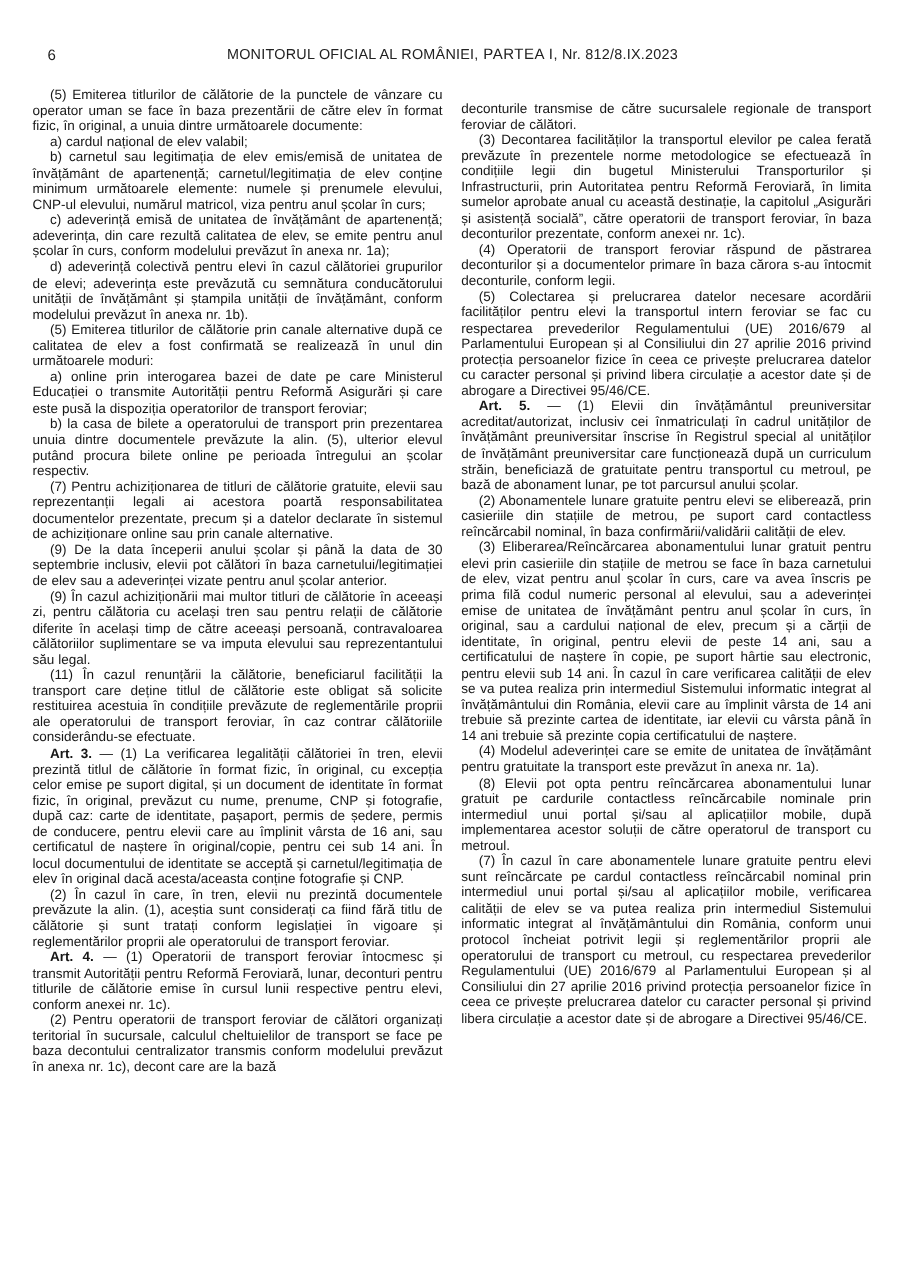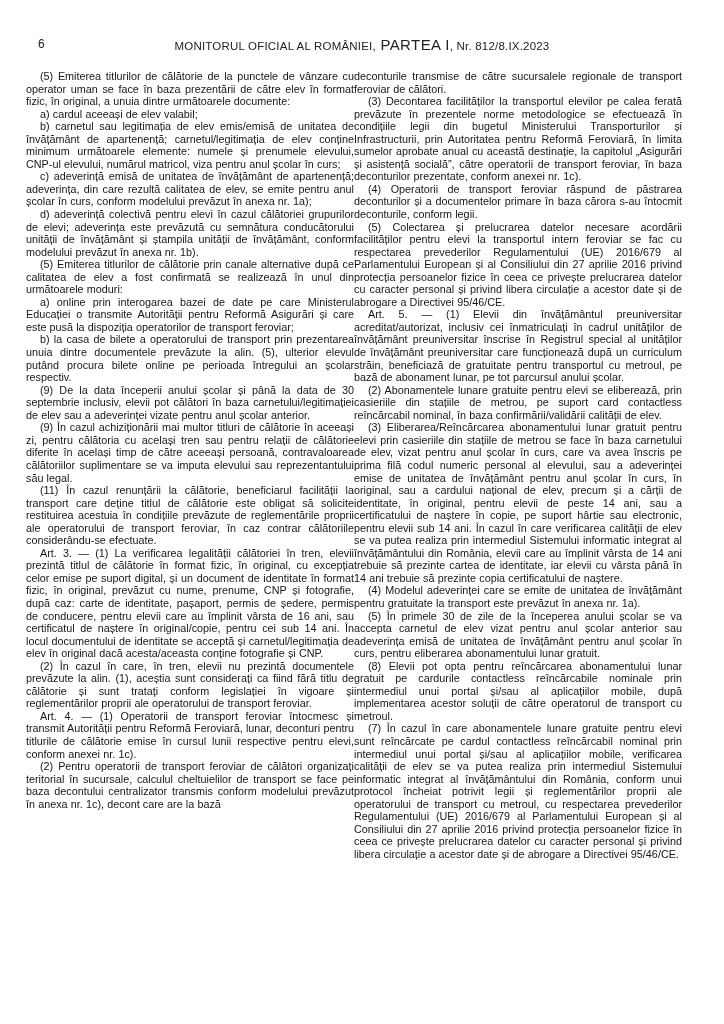--- a/index.html
+++ b/index.html
@@ -35,84 +35,86 @@
     color: #222;
   }
   .header-title {
     text-align: center;
     font-size: 11.5px;
     letter-spacing: 0.2px;
     color: #222;
     white-space: nowrap;
   }
   .header-title .part {
-    font-size: 15px;
+    font-size: 12px;
     letter-spacing: 0.4px;
   }
   .body-columns {
     display: flex;
+    gap: 15px;
   }
   .col {
     width: 328px;
     text-align: justify;
     font-size: 10.8px;
     line-height: 12.55px;
     color: #161616;
   }
   .col p {
     margin: 0;
     padding: 0;
     text-indent: 14px;
     word-spacing: 0.2px;
   }
   .col p.cont {
     text-indent: 0;
+    margin-top: 11px;
   }
   .col p b {
-    font-weight: normal;
+    font-weight: bold;
   }
 </style>
 </head>
 <body>
 
 <div class="page">
 
   <header class="page-header">
     <span class="page-num">6</span>
     <div class="header-title">
       <span>MONITORUL OFICIAL AL ROMÂNIEI,</span><span class="part"> PARTEA I</span><span>, Nr. 812/8.IX.2023</span>
     </div>
   </header>
 
   <main class="body-columns">
     <section class="col">
         <p>(5) Emiterea titlurilor de călătorie de la punctele de vânzare cu operator uman se face în baza prezentării de către elev în format fizic, în original, a unuia dintre următoarele documente:</p>
-        <p>a) cardul aceeași de elev valabil;</p>
+        <p>a) cardul național de elev valabil;</p>
         <p>b) carnetul sau legitimația de elev emis/emisă de unitatea de învățământ de apartenență; carnetul/legitimația de elev conține minimum următoarele elemente: numele și prenumele elevului, CNP-ul elevului, numărul matricol, viza pentru anul școlar în curs;</p>
         <p>c) adeverință emisă de unitatea de învățământ de apartenență; adeverința, din care rezultă calitatea de elev, se emite pentru anul școlar în curs, conform modelului prevăzut în anexa nr. 1a);</p>
         <p>d) adeverință colectivă pentru elevi în cazul călătoriei grupurilor de elevi; adeverința este prevăzută cu semnătura conducătorului unității de învățământ și ștampila unității de învățământ, conform modelului prevăzut în anexa nr. 1b).</p>
         <p>(5) Emiterea titlurilor de călătorie prin canale alternative după ce calitatea de elev a fost confirmată se realizează în unul din următoarele moduri:</p>
         <p>a) online prin interogarea bazei de date pe care Ministerul Educației o transmite Autorității pentru Reformă Asigurări și care este pusă la dispoziția operatorilor de transport feroviar;</p>
         <p>b) la casa de bilete a operatorului de transport prin prezentarea unuia dintre documentele prevăzute la alin. (5), ulterior elevul putând procura bilete online pe perioada întregului an școlar respectiv.</p>
+        <p>(7) Pentru achiziționarea de titluri de călătorie gratuite, elevii sau reprezentanții legali ai acestora poartă responsabilitatea documentelor prezentate, precum și a datelor declarate în sistemul de achiziționare online sau prin canale alternative.</p>
         <p>(9) De la data începerii anului școlar și până la data de 30 septembrie inclusiv, elevii pot călători în baza carnetului/legitimației de elev sau a adeverinței vizate pentru anul școlar anterior.</p>
         <p>(9) În cazul achiziționării mai multor titluri de călătorie în aceeași zi, pentru călătoria cu același tren sau pentru relații de călătorie diferite în același timp de către aceeași persoană, contravaloarea călătoriilor suplimentare se va imputa elevului sau reprezentantului său legal.</p>
         <p>(11) În cazul renunțării la călătorie, beneficiarul facilității la transport care deține titlul de călătorie este obligat să solicite restituirea acestuia în condițiile prevăzute de reglementările proprii ale operatorului de transport feroviar, în caz contrar călătoriile considerându-se efectuate.</p>
         <p><b>Art. 3.</b> — (1) La verificarea legalității călătoriei în tren, elevii prezintă titlul de călătorie în format fizic, în original, cu excepția celor emise pe suport digital, și un document de identitate în format fizic, în original, prevăzut cu nume, prenume, CNP și fotografie, după caz: carte de identitate, pașaport, permis de ședere, permis de conducere, pentru elevii care au împlinit vârsta de 16 ani, sau certificatul de naștere în original/copie, pentru cei sub 14 ani. În locul documentului de identitate se acceptă și carnetul/legitimația de elev în original dacă acesta/aceasta conține fotografie și CNP.</p>
         <p>(2) În cazul în care, în tren, elevii nu prezintă documentele prevăzute la alin. (1), aceștia sunt considerați ca fiind fără titlu de călătorie și sunt tratați conform legislației în vigoare și reglementărilor proprii ale operatorului de transport feroviar.</p>
         <p><b>Art. 4.</b> — (1) Operatorii de transport feroviar întocmesc și transmit Autorității pentru Reformă Feroviară, lunar, deconturi pentru titlurile de călătorie emise în cursul lunii respective pentru elevi, conform anexei nr. 1c).</p>
         <p>(2) Pentru operatorii de transport feroviar de călători organizați teritorial în sucursale, calculul cheltuielilor de transport se face pe baza decontului centralizator transmis conform modelului prevăzut în anexa nr. 1c), decont care are la bază</p>
       </section>
     <section class="col">
         <p class="cont">deconturile transmise de către sucursalele regionale de transport feroviar de călători.</p>
         <p>(3) Decontarea facilităților la transportul elevilor pe calea ferată prevăzute în prezentele norme metodologice se efectuează în condițiile legii din bugetul Ministerului Transporturilor și Infrastructurii, prin Autoritatea pentru Reformă Feroviară, în limita sumelor aprobate anual cu această destinație, la capitolul „Asigurări și asistență socială”, către operatorii de transport feroviar, în baza deconturilor prezentate, conform anexei nr. 1c).</p>
         <p>(4) Operatorii de transport feroviar răspund de păstrarea deconturilor și a documentelor primare în baza cărora s-au întocmit deconturile, conform legii.</p>
         <p>(5) Colectarea și prelucrarea datelor necesare acordării facilităților pentru elevi la transportul intern feroviar se fac cu respectarea prevederilor Regulamentului (UE) 2016/679 al Parlamentului European și al Consiliului din 27 aprilie 2016 privind protecția persoanelor fizice în ceea ce privește prelucrarea datelor cu caracter personal și privind libera circulație a acestor date și de abrogare a Directivei 95/46/CE.</p>
         <p><b>Art. 5.</b> — (1) Elevii din învățământul preuniversitar acreditat/autorizat, inclusiv cei înmatriculați în cadrul unităților de învățământ preuniversitar înscrise în Registrul special al unităților de învățământ preuniversitar care funcționează după un curriculum străin, beneficiază de gratuitate pentru transportul cu metroul, pe bază de abonament lunar, pe tot parcursul anului școlar.</p>
         <p>(2) Abonamentele lunare gratuite pentru elevi se eliberează, prin casieriile din stațiile de metrou, pe suport card contactless reîncărcabil nominal, în baza confirmării/validării calității de elev.</p>
         <p>(3) Eliberarea/Reîncărcarea abonamentului lunar gratuit pentru elevi prin casieriile din stațiile de metrou se face în baza carnetului de elev, vizat pentru anul școlar în curs, care va avea înscris pe prima filă codul numeric personal al elevului, sau a adeverinței emise de unitatea de învățământ pentru anul școlar în curs, în original, sau a cardului național de elev, precum și a cărții de identitate, în original, pentru elevii de peste 14 ani, sau a certificatului de naștere în copie, pe suport hârtie sau electronic, pentru elevii sub 14 ani. În cazul în care verificarea calității de elev se va putea realiza prin intermediul Sistemului informatic integrat al învățământului din România, elevii care au împlinit vârsta de 14 ani trebuie să prezinte cartea de identitate, iar elevii cu vârsta până în 14 ani trebuie să prezinte copia certificatului de naștere.</p>
         <p>(4) Modelul adeverinței care se emite de unitatea de învățământ pentru gratuitate la transport este prevăzut în anexa nr. 1a).</p>
-        <p>(5) În primele 30 de zile de la începerea anului școlar se va accepta carnetul de elev vizat pentru anul școlar anterior sau adeverința emisă de unitatea de învățământ pentru anul școlar în curs, pentru eliberarea abonamentului lunar gratuit.</p>
         <p>(8) Elevii pot opta pentru reîncărcarea abonamentului lunar gratuit pe cardurile contactless reîncărcabile nominale prin intermediul unui portal și/sau al aplicațiilor mobile, după implementarea acestor soluții de către operatorul de transport cu metroul.</p>
         <p>(7) În cazul în care abonamentele lunare gratuite pentru elevi sunt reîncărcate pe cardul contactless reîncărcabil nominal prin intermediul unui portal și/sau al aplicațiilor mobile, verificarea calității de elev se va putea realiza prin intermediul Sistemului informatic integrat al învățământului din România, conform unui protocol încheiat potrivit legii și reglementărilor proprii ale operatorului de transport cu metroul, cu respectarea prevederilor Regulamentului (UE) 2016/679 al Parlamentului European și al Consiliului din 27 aprilie 2016 privind protecția persoanelor fizice în ceea ce privește prelucrarea datelor cu caracter personal și privind libera circulație a acestor date și de abrogare a Directivei 95/46/CE.</p>
       </section>
   </main>
 
 </div>
 
 </body></html>

